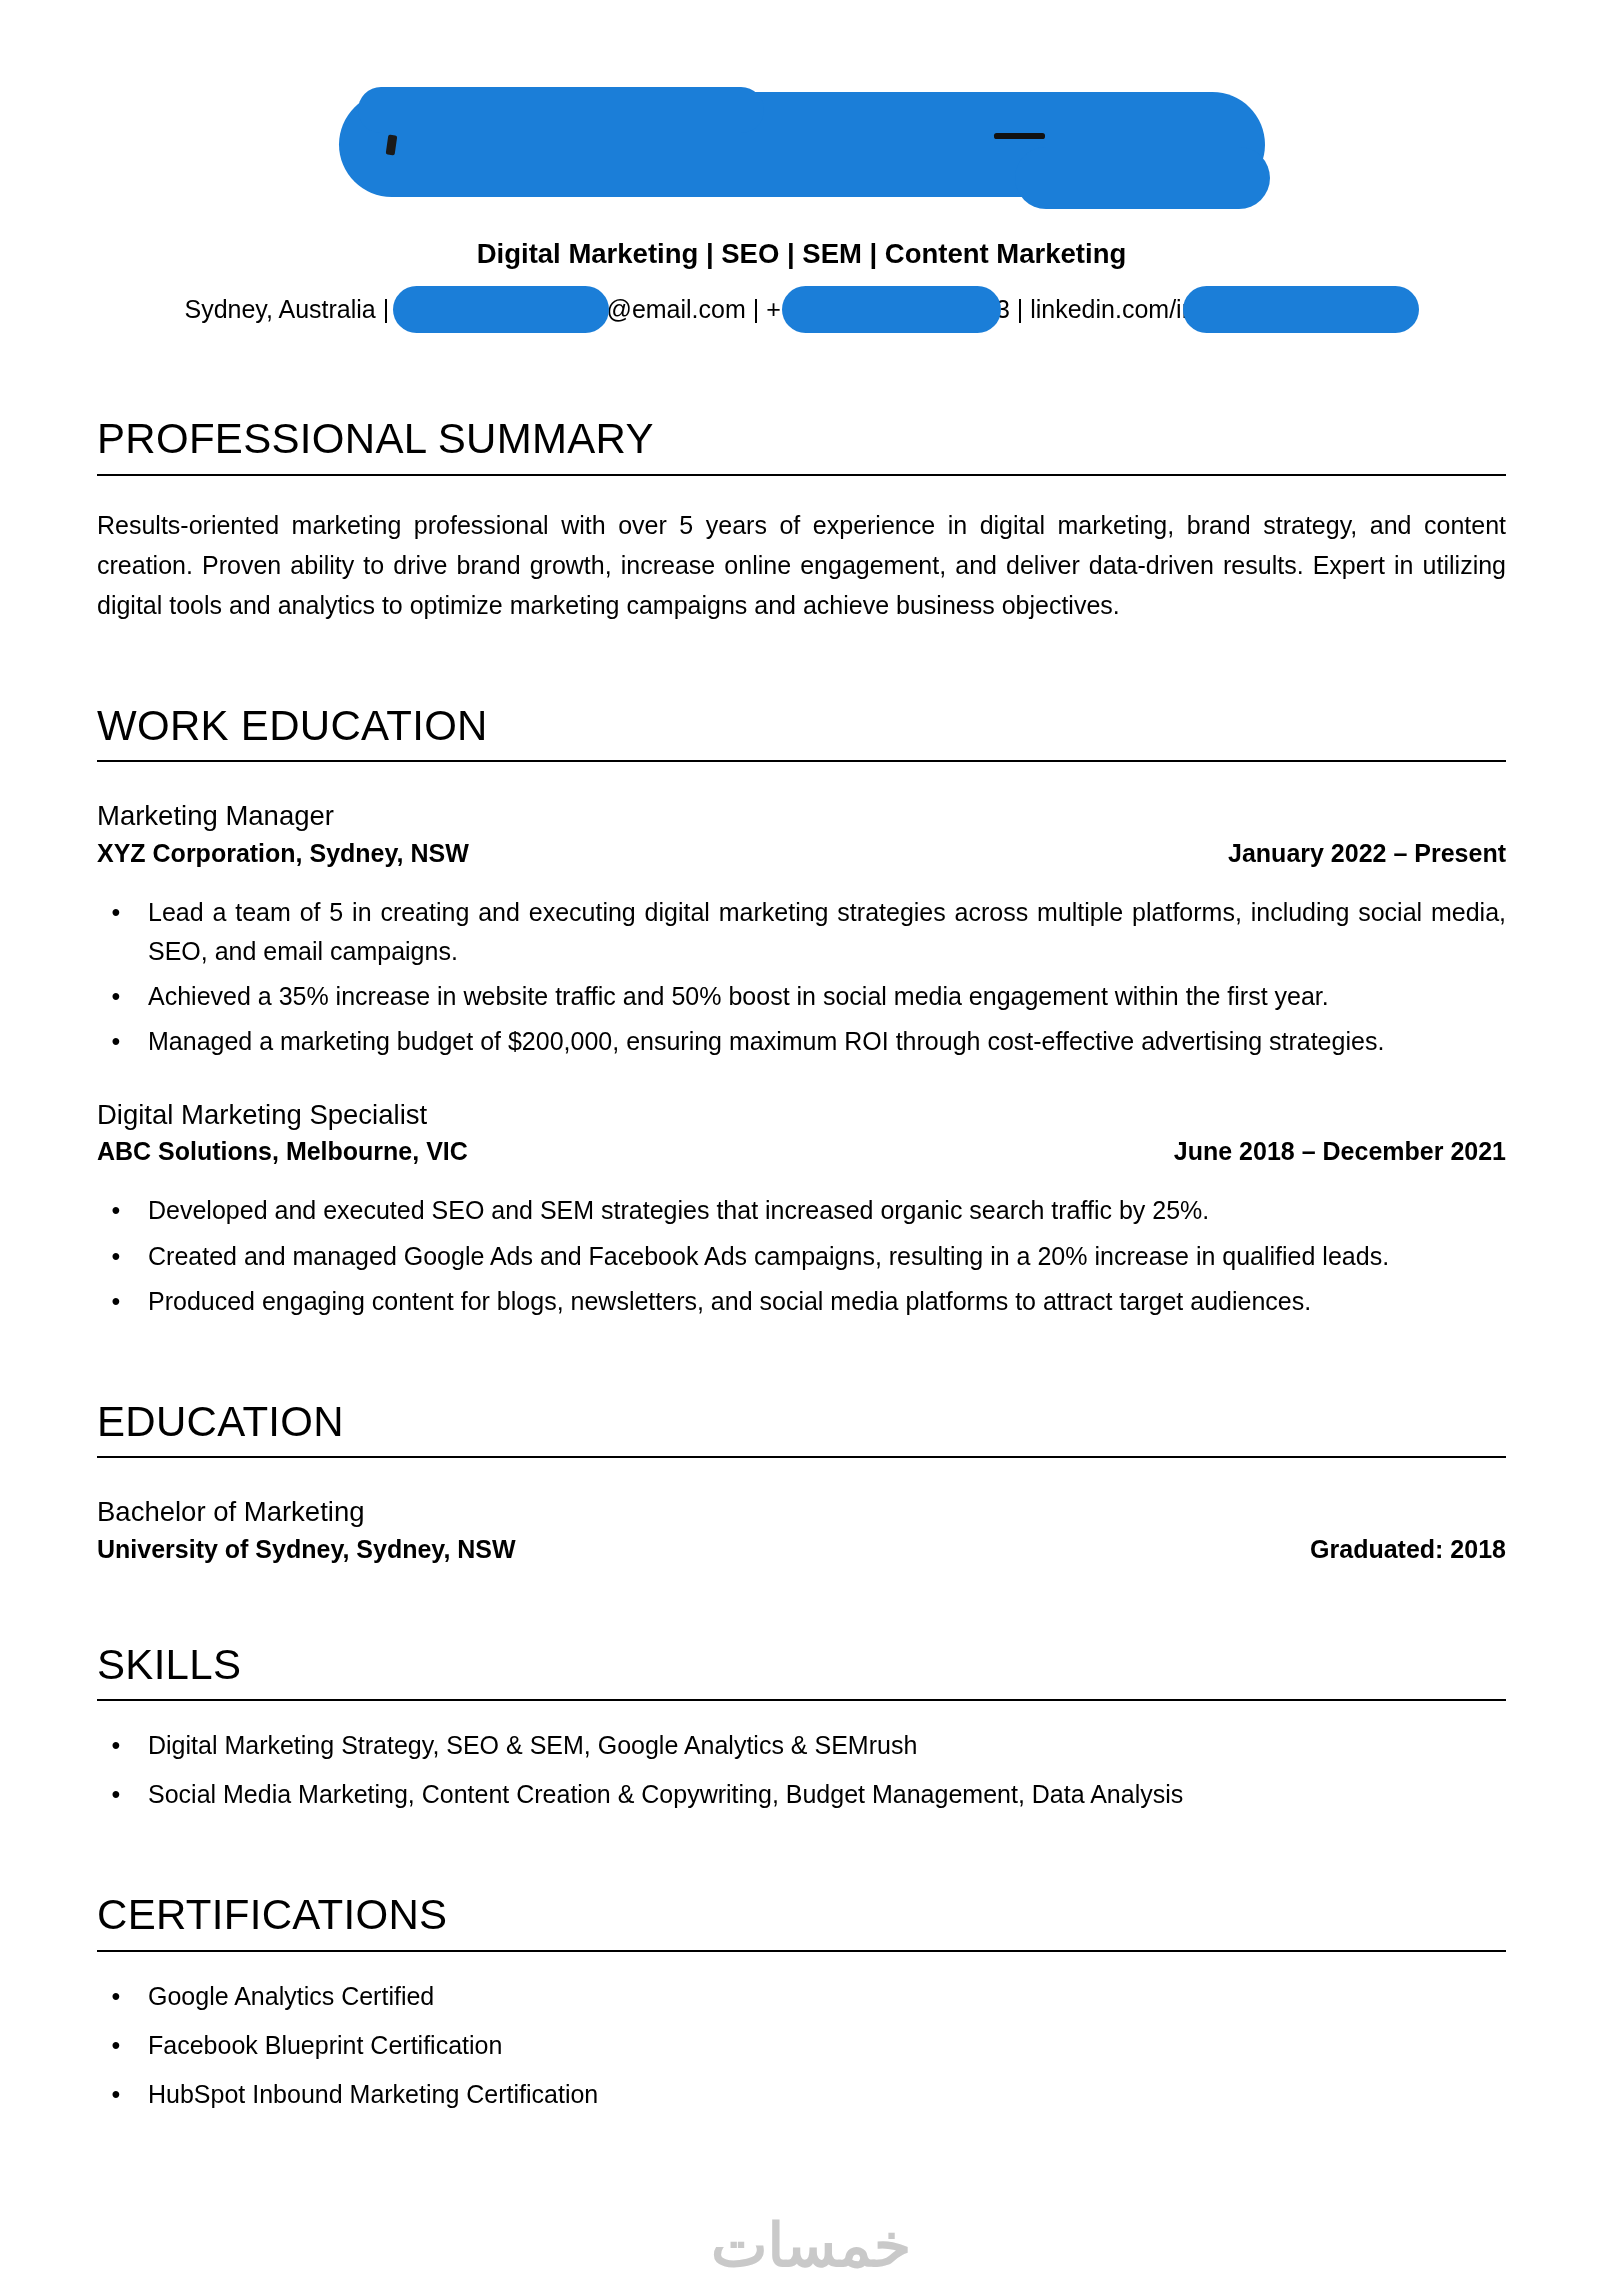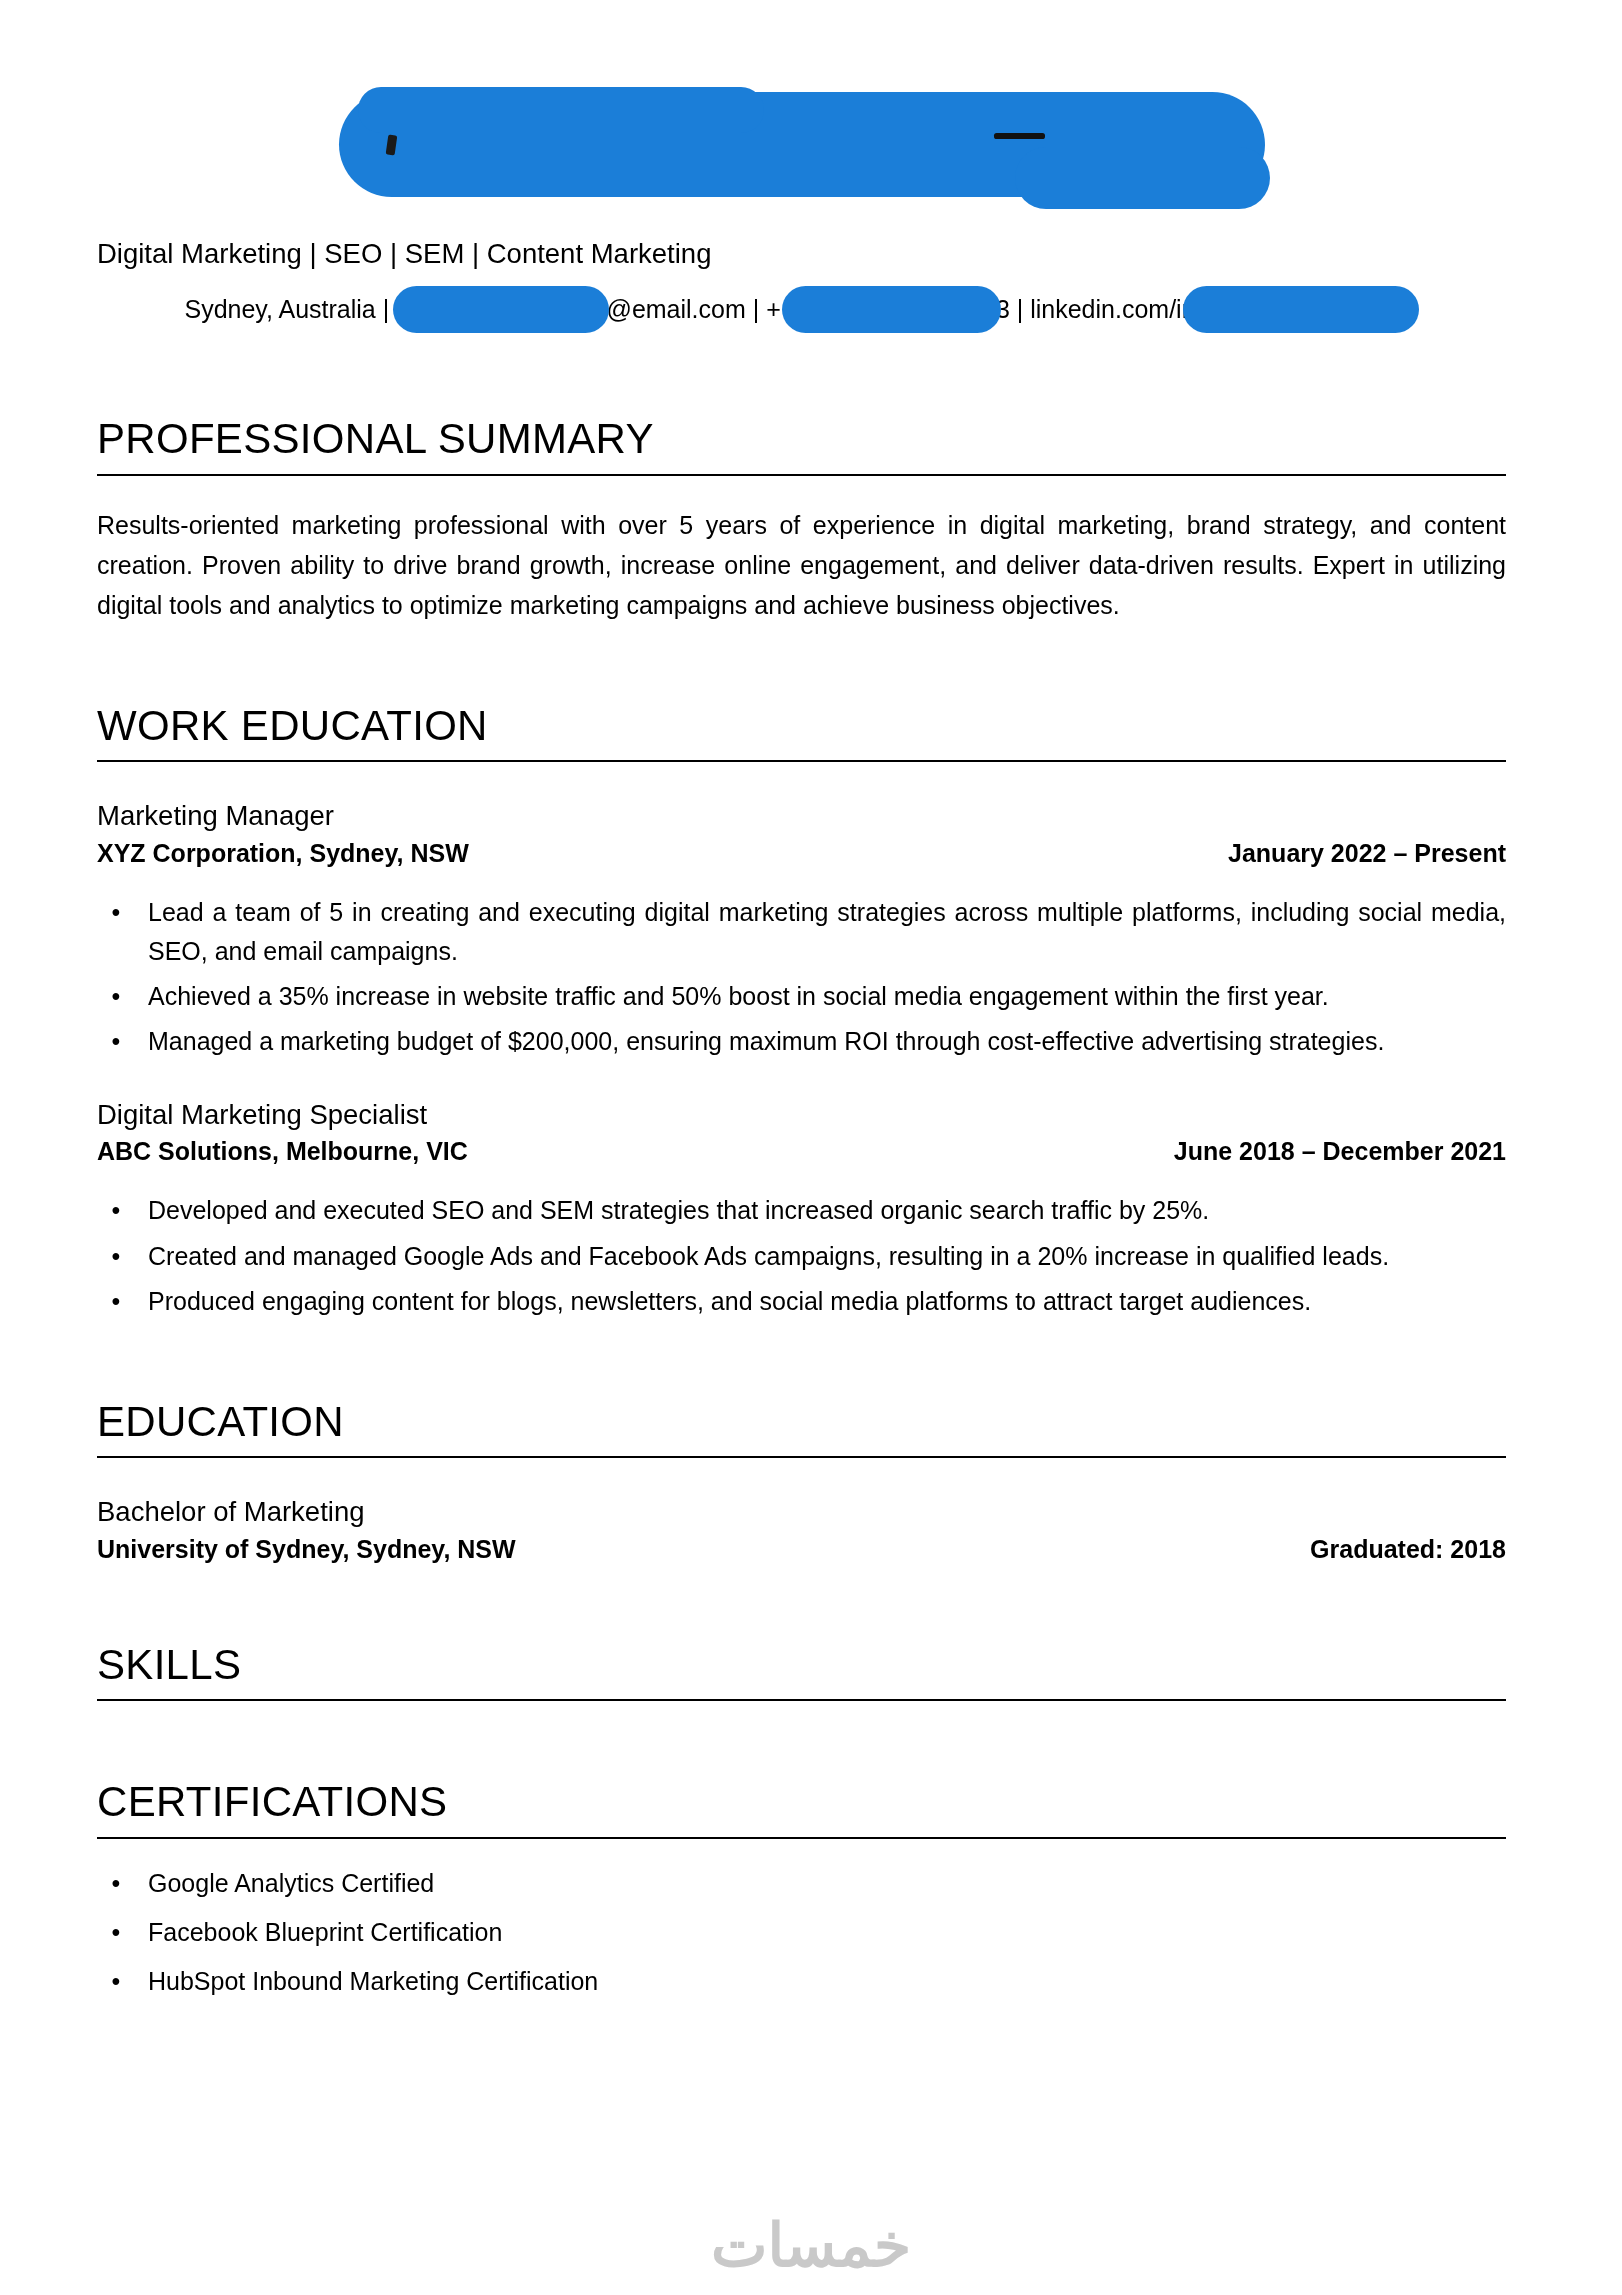--- a/index.html
+++ b/index.html
@@ -62,22 +62,23 @@
     left: 655px; top: 41px;
     width: 51px; height: 5.9px;
     background: #111111;
     border-radius: 2.6px;
     z-index: 2;
   }
 
   
   .tagline {
     margin-top: 41px;
+    text-align: center;
     font-size: 27.5px;
-    font-weight: normal;
+    font-weight: bold;
   }
   .contact {
     margin-top: 18.3px;
     text-align: center;
     font-size: 25px;
     white-space: nowrap;
   }
   .redact {
     display: inline-block;
     height: 47px;
@@ -205,20 +206,24 @@
     <h1 class="sec">EDUCATION</h1>
     <div class="job">
       <div class="job-title">Bachelor of Marketing</div>
       <div class="job-meta">
         <span>University of Sydney, Sydney, NSW</span>
         <span>Graduated: 2018</span>
       </div>
     </div>
 
     <h1 class="sec">SKILLS</h1>
+    <ul class="bullets loose">
+      <li>Digital Marketing Strategy, SEO &amp; SEM, Google Analytics &amp; SEMrush</li>
+      <li>Social Media Marketing, Content Creation &amp; Copywriting, Budget Management, Data Analysis</li>
+    </ul>
 
     <h1 class="sec">CERTIFICATIONS</h1>
     <ul class="bullets loose">
       <li>Google Analytics Certified</li>
       <li>Facebook Blueprint Certification</li>
       <li>HubSpot Inbound Marketing Certification</li>
     </ul>
 
   </div>
 

